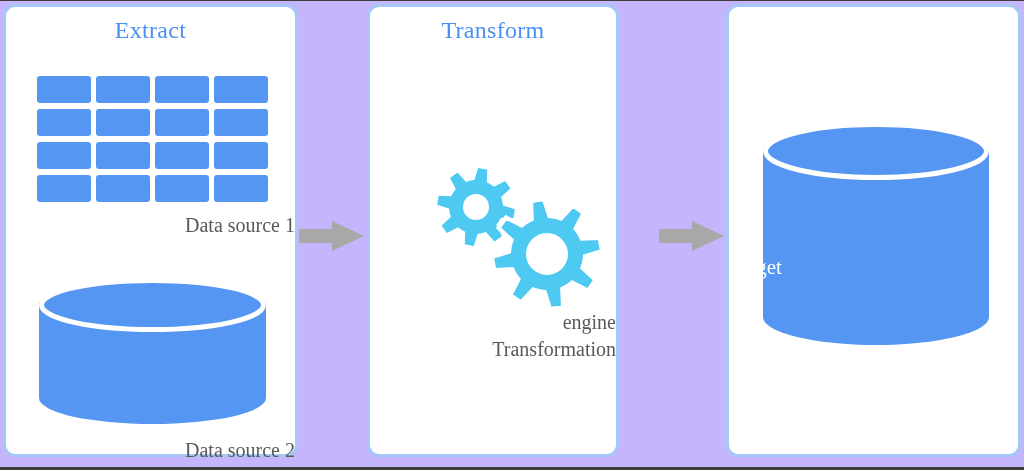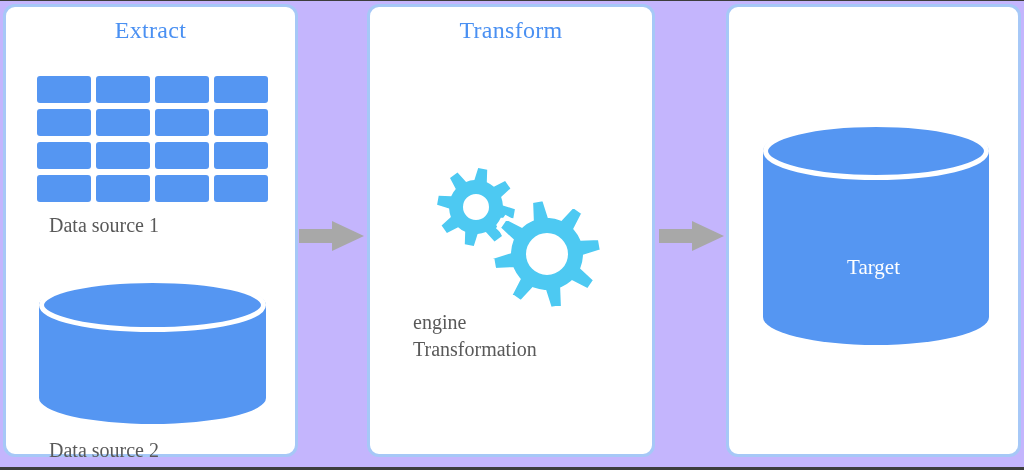--- a/index.html
+++ b/index.html
@@ -8,46 +8,46 @@
     font-family:Liberation Serif, serif;overflow:hidden;
   }
   .edge-line{position:absolute;left:0;width:1024px;background:#3d3d3d;}
   .edge-top{top:0;height:1px;}
   .edge-bottom{bottom:0;height:3px;}
   .panel{
     position:absolute;top:4px;height:453px;background:#ffffff;
     border:3px solid #a6c8f7;border-radius:12px;box-sizing:border-box;
   }
   .panel-extract{left:3px;width:295px;}
-  .panel-transform{left:367px;width:288px;}
+  .panel-transform{left:367px;width:252px;}
   .panel-load{left:726px;width:295px;}
   .panel-title{
     position:absolute;top:10px;left:0;right:0;text-align:center;
     font-size:24px;color:#4a90f2;font-weight:400;letter-spacing:.3px;
   }
   .table-grid{
     position:absolute;left:31px;top:69px;width:231px;height:126px;
     display:grid;grid-template-columns:repeat(4,54px);grid-template-rows:repeat(4,27px);
     column-gap:5px;row-gap:6px;
   }
   .table-cell{background:#5596f2;border-radius:3px;}
   .gray-label{
-    position:absolute;left:0;right:0;text-align:left;
+    position:absolute;left:0;right:0;text-align:right;
     font-size:20px;color:#595959;line-height:26px;padding-left:43px;
   }
   .label-ds1{top:205px;}
   .label-ds2{top:430px;}
   .label-engine{top:302px;line-height:27px;}
   .cyl-svg{position:absolute;}
   .cyl-extract{left:33px;top:272px;}
   .cyl-load{left:34px;top:116px;}
   .cyl-fill{fill:#5596f2;}
   .cyl-top{fill:#5596f2;stroke:#ffffff;stroke-width:5;}
   .target-label{
-    position:absolute;left:0;right:0;top:247px;text-align:center;
+    position:absolute;left:0;right:0;top:247px;text-align:left;
     font-size:21px;color:#ffffff;line-height:26px;
   }
   .gears-svg{position:absolute;left:60px;top:156px;}
   .gear-small{fill:#4dc9f2;}
   .gear-large{fill:#4dc9f2;stroke:#ffffff;stroke-width:4;}
   .arrow-svg{position:absolute;top:220px;width:66px;height:32px;}
   .arrow-1{left:299px;}
   .arrow-2{left:659px;}
   .arrow-shape{fill:#a8a8a8;}
 </style>

